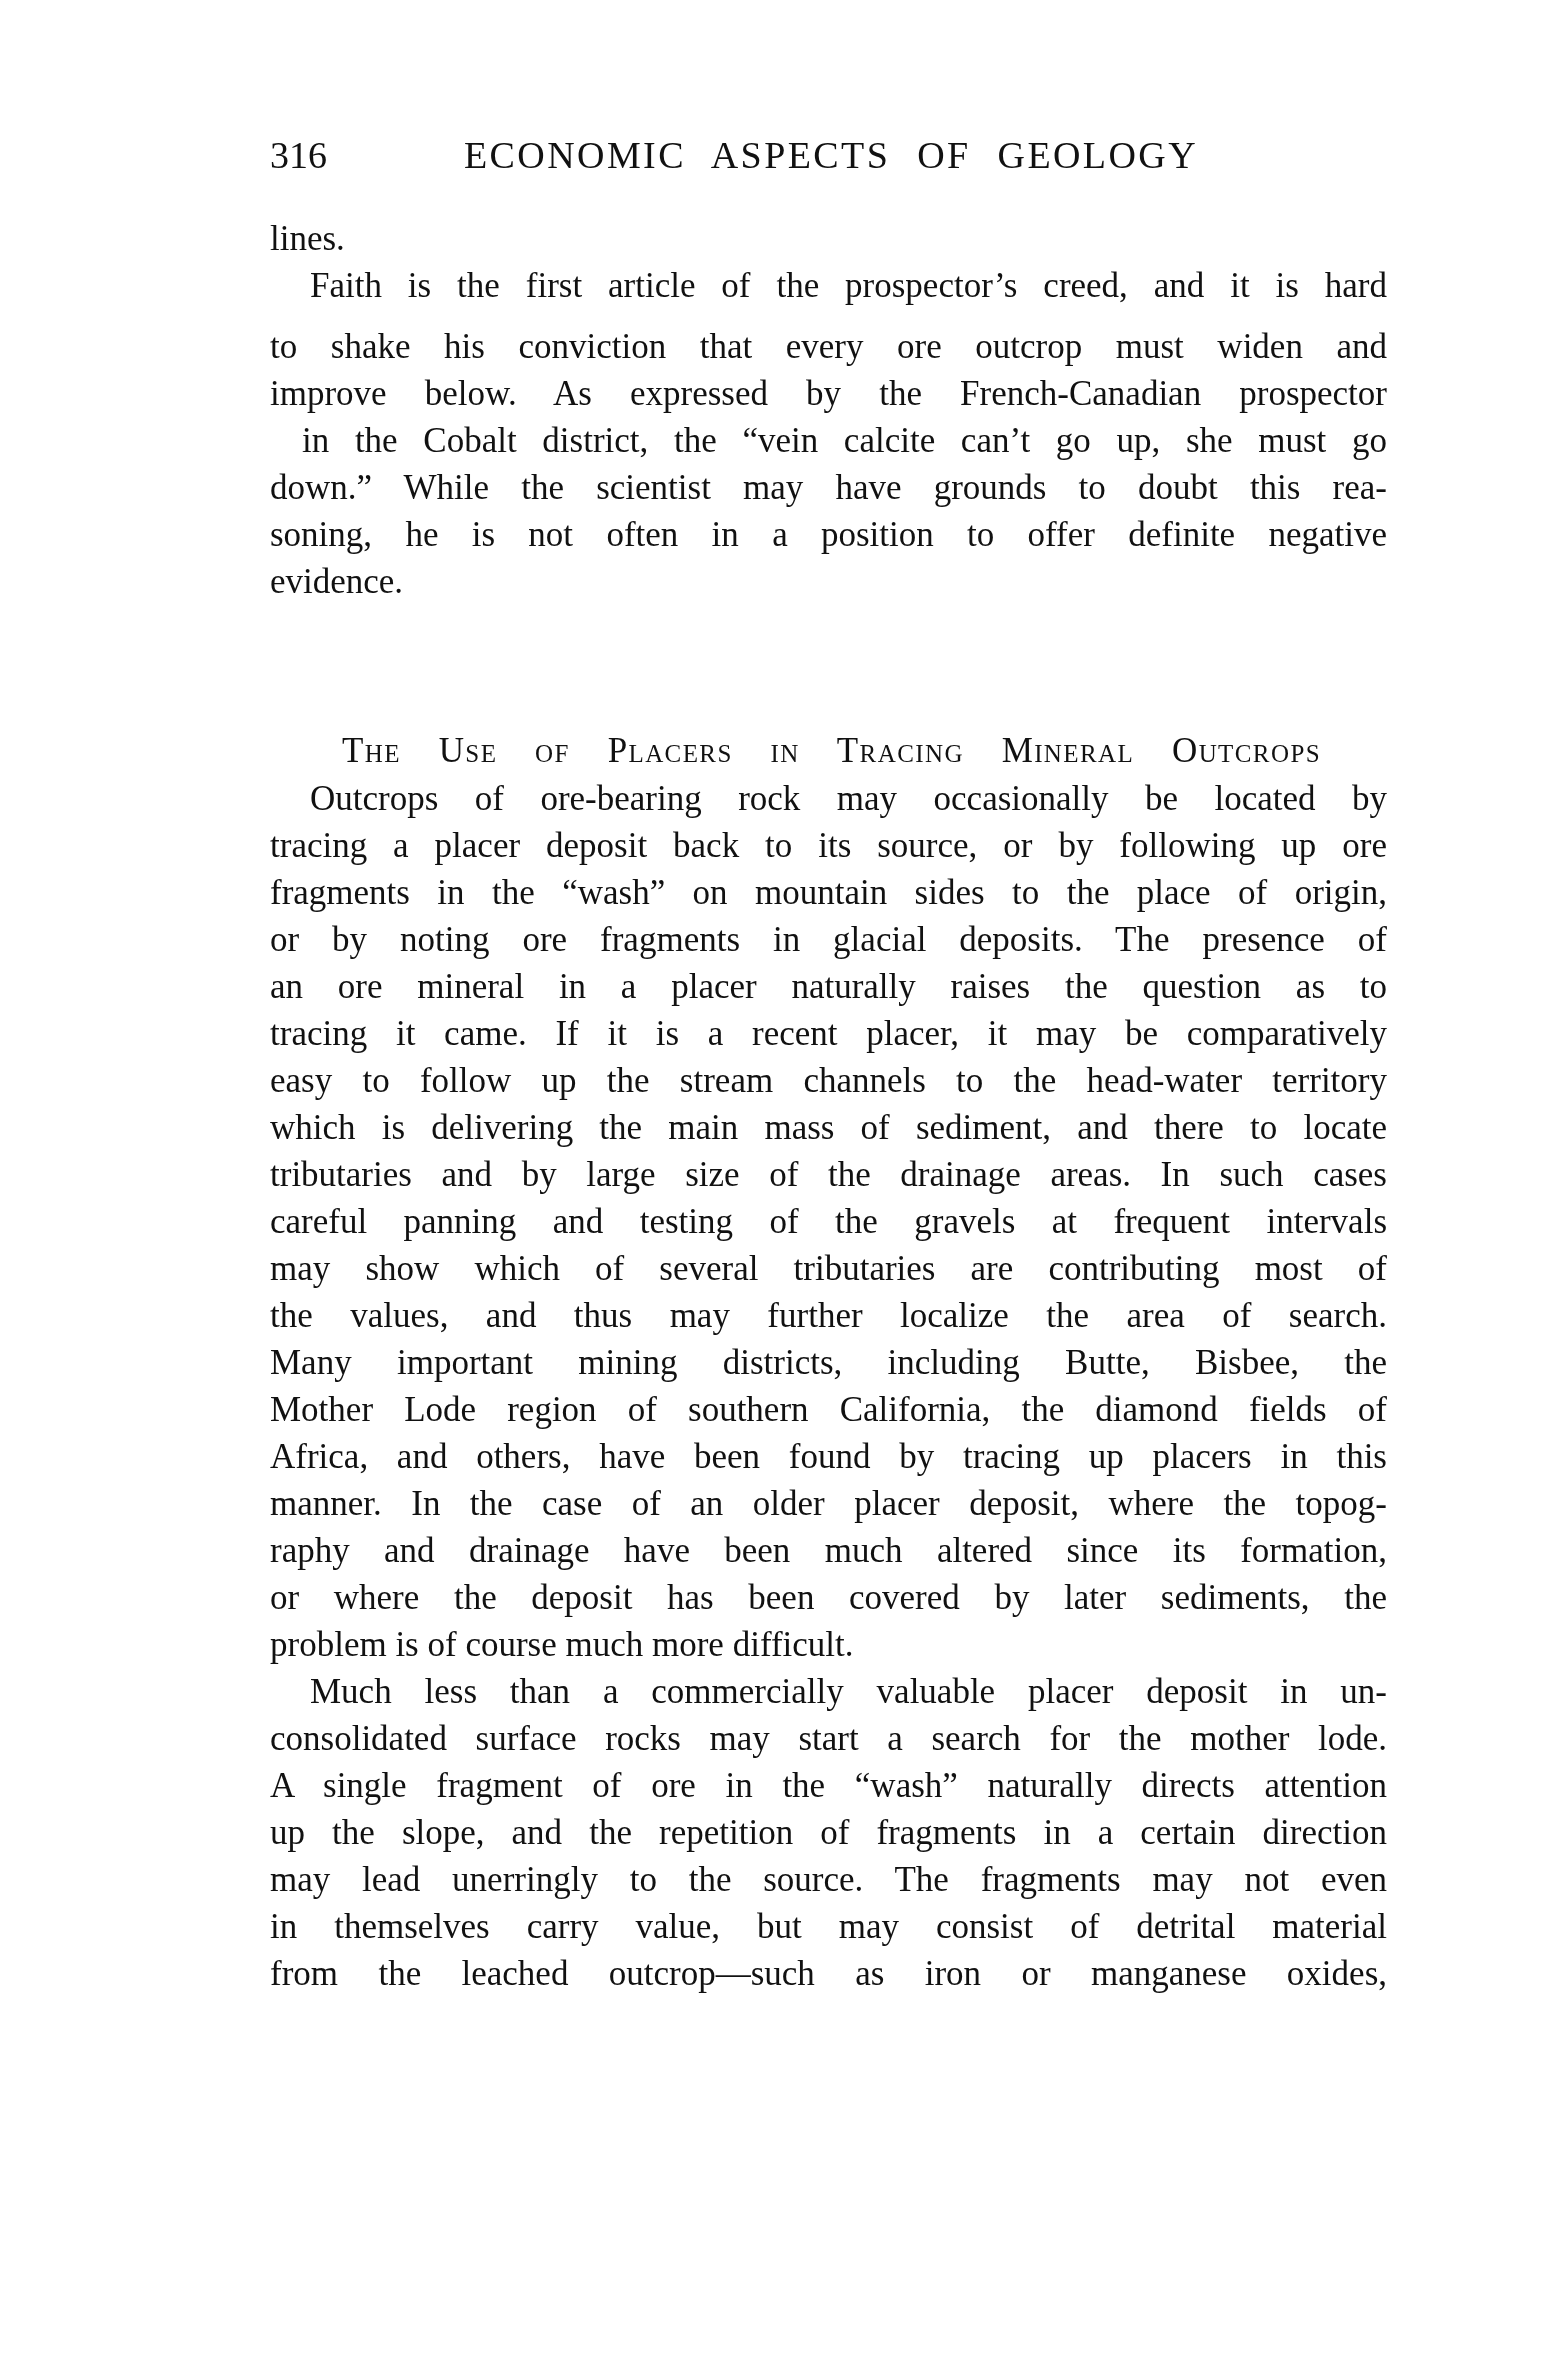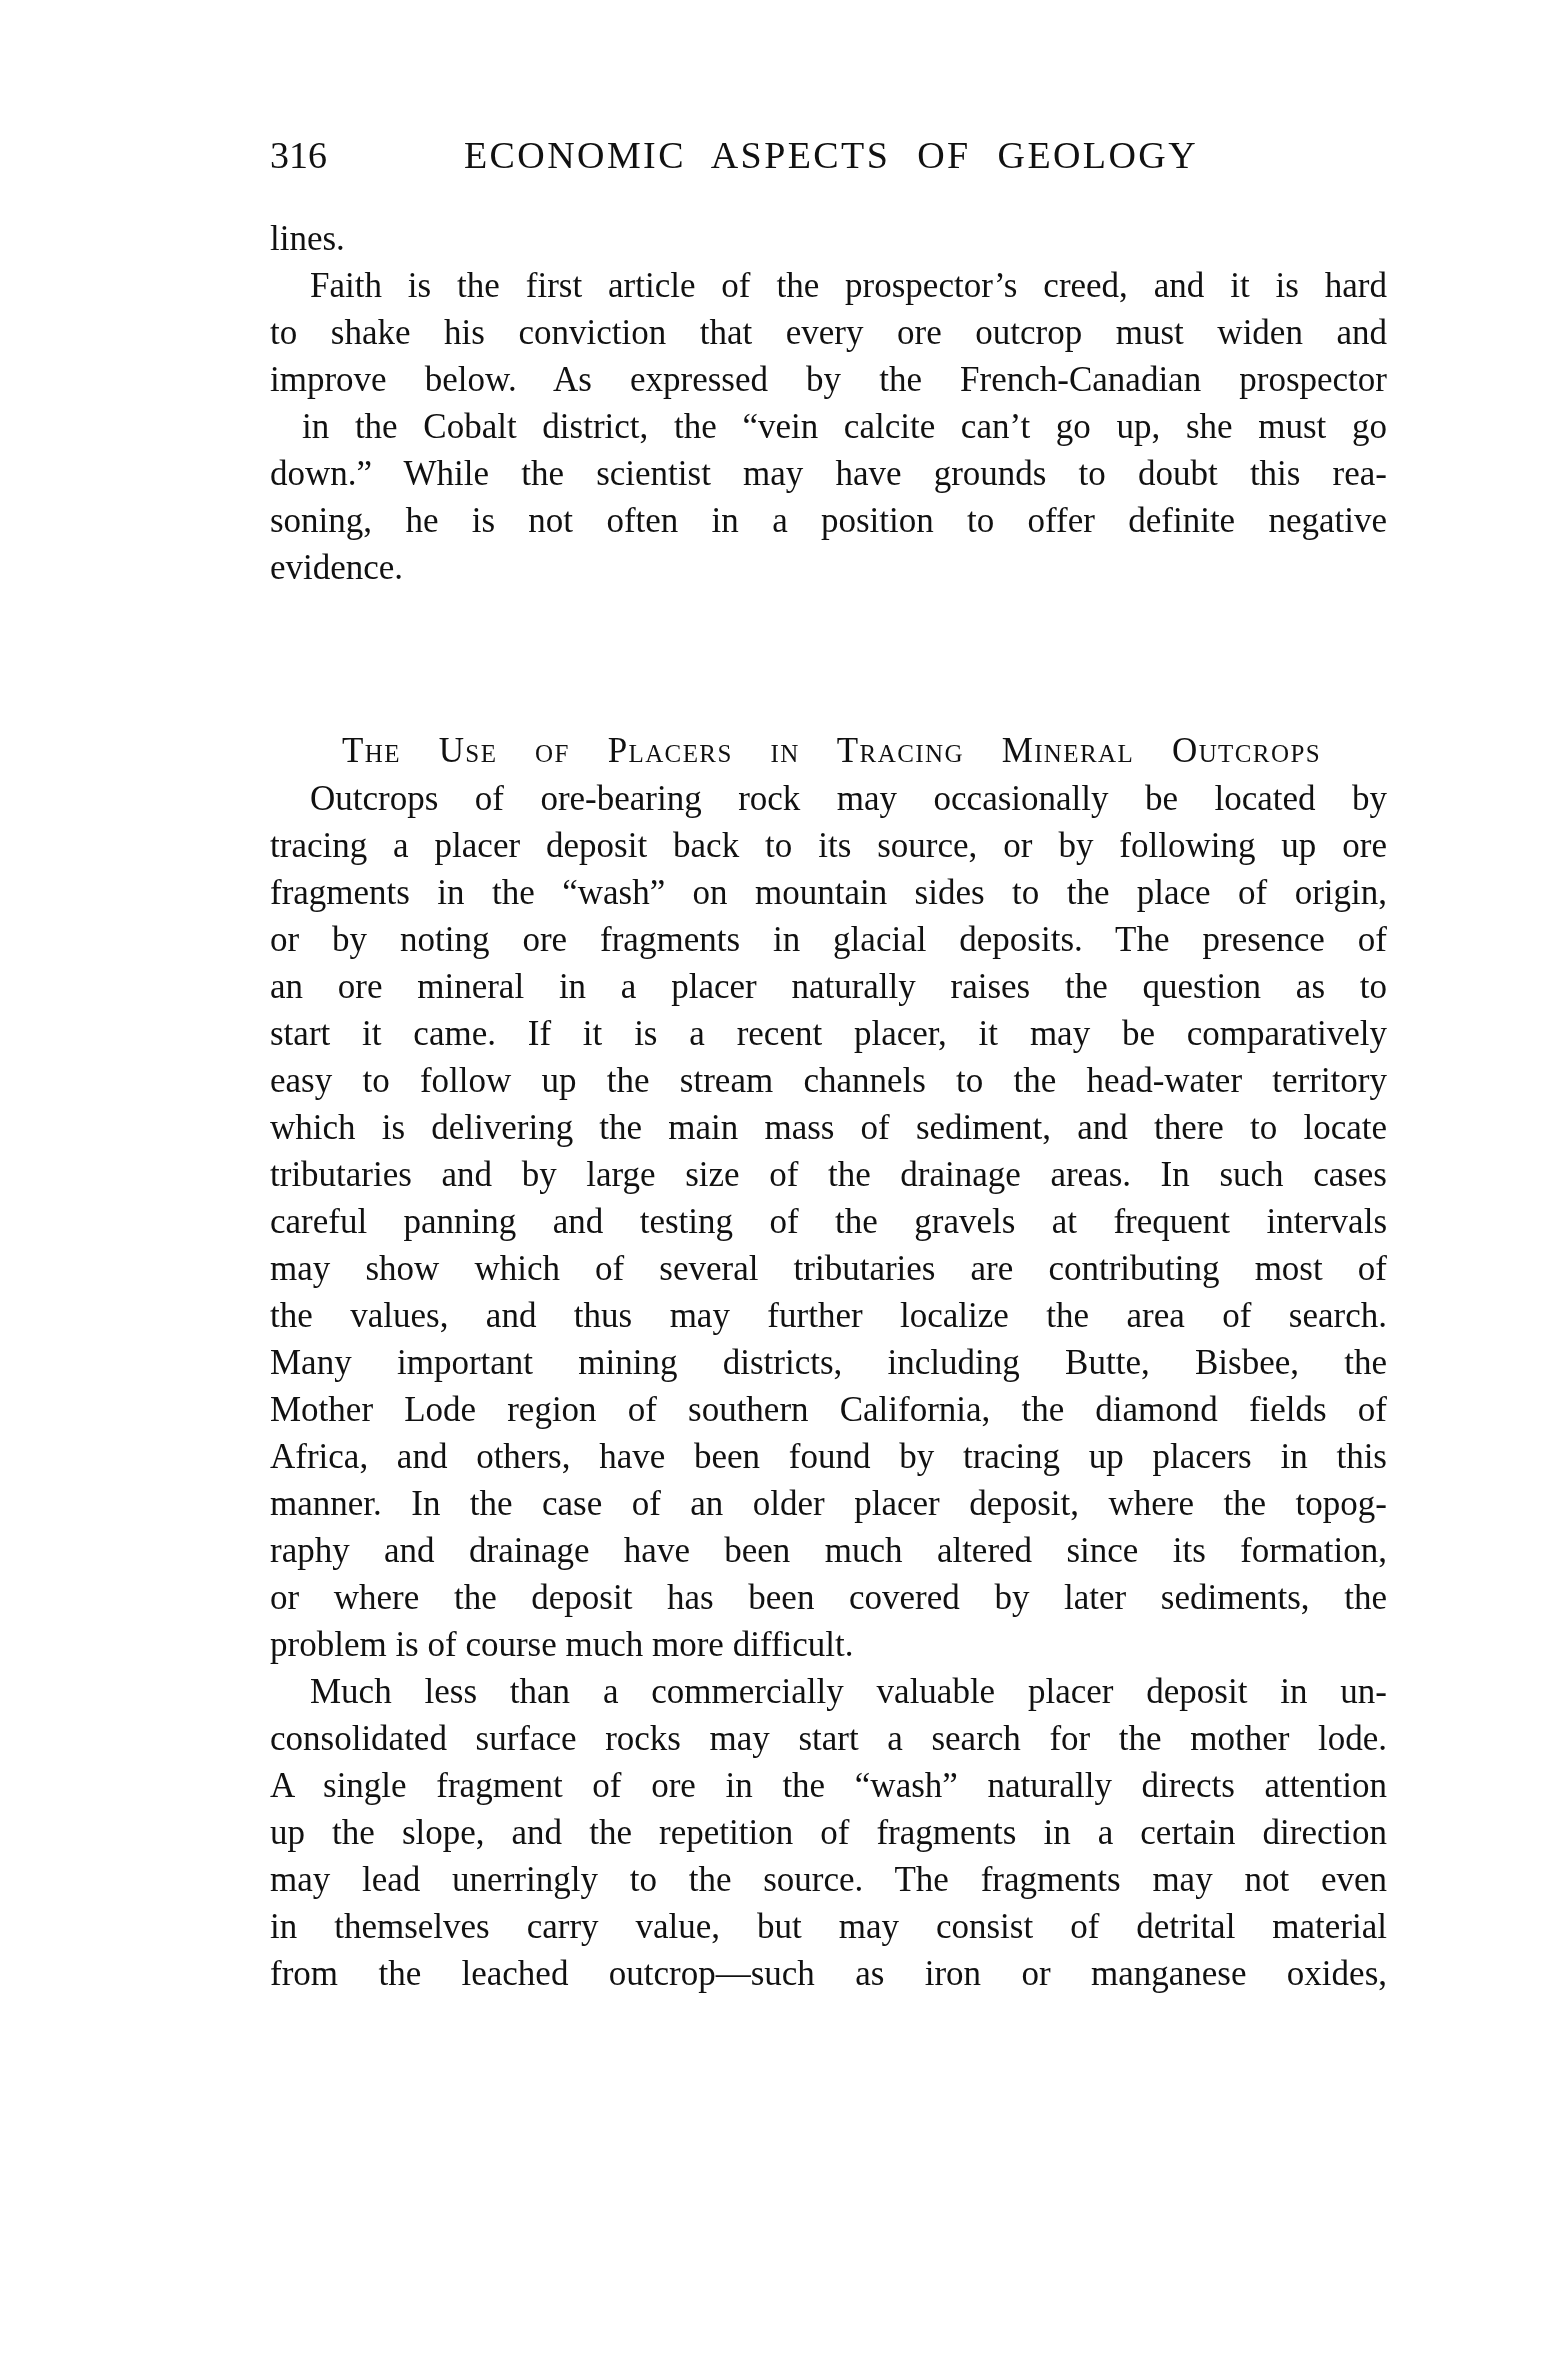--- a/index.html
+++ b/index.html
@@ -96,39 +96,39 @@
     <span class="page-number">316</span>
     <span class="running-title" style="white-space: normal;">ECONOMIC ASPECTS OF GEOLOGY</span>
   </div>
 
   <div class="column block-1">
     <div>
       <span class="line last">lines.</span>
     </div>
     <div>
       <span class="line indent" style="white-space: normal;">Faith is the first article of the prospector’s creed, and it is hard</span>
-      <span class="line" style="white-space: normal;">to shake his conviction that every ore outcrop must widen and</span>
+      <span class="line" style="white-space: normal; margin-top: 14px;">to shake his conviction that every ore outcrop must widen and</span>
       <span class="line" style="white-space: normal;">improve below.  As expressed by the French-Canadian prospector</span>
       <span class="line" style="white-space: normal; margin-left: 32px;">in the Cobalt district, the “vein calcite can’t go up, she must go</span>
       <span class="line" style="white-space: normal;">down.”  While the scientist may have grounds to doubt this rea-</span>
       <span class="line" style="white-space: normal;">soning, he is not often in a position to offer definite negative</span>
       <span class="line last">evidence.</span>
     </div>
   </div>
 
   <h2 class="section-heading" style="margin: 0px; font-weight: normal; white-space: normal;">The Use of Placers in Tracing Mineral Outcrops</h2>
 
   <div class="column block-2">
     <div>
       <span class="line indent" style="white-space: normal;">Outcrops of ore-bearing rock may occasionally be located by</span>
       <span class="line" style="white-space: normal;">tracing a placer deposit back to its source, or by following up ore</span>
       <span class="line" style="white-space: normal;">fragments in the “wash” on mountain sides to the place of origin,</span>
       <span class="line" style="white-space: normal;">or by noting ore fragments in glacial deposits.  The presence of</span>
       <span class="line" style="white-space: normal;">an ore mineral in a placer naturally raises the question as to</span>
-      <span class="line" style="white-space: normal;">start it came.  If it is a recent placer, it may be comparatively</span>
+      <span class="line" style="white-space: normal;">tracing it came.  If it is a recent placer, it may be comparatively</span>
       <span class="line" style="white-space: normal;">easy to follow up the stream channels to the head-water territory</span>
       <span class="line" style="white-space: normal;">which is delivering the main mass of sediment, and there to locate</span>
       <span class="line" style="white-space: normal;">tributaries and by large size of the drainage areas.  In such cases</span>
       <span class="line" style="white-space: normal;">careful panning and testing of the gravels at frequent intervals</span>
       <span class="line" style="white-space: normal;">may show which of several tributaries are contributing most of</span>
       <span class="line" style="white-space: normal;">the values, and thus may further localize the area of search.</span>
       <span class="line" style="white-space: normal;">Many important mining districts, including Butte, Bisbee, the</span>
       <span class="line" style="white-space: normal;">Mother Lode region of southern California, the diamond fields of</span>
       <span class="line" style="white-space: normal;">Africa, and others, have been found by tracing up placers in this</span>
       <span class="line" style="white-space: normal;">manner.  In the case of an older placer deposit, where the topog-</span>

